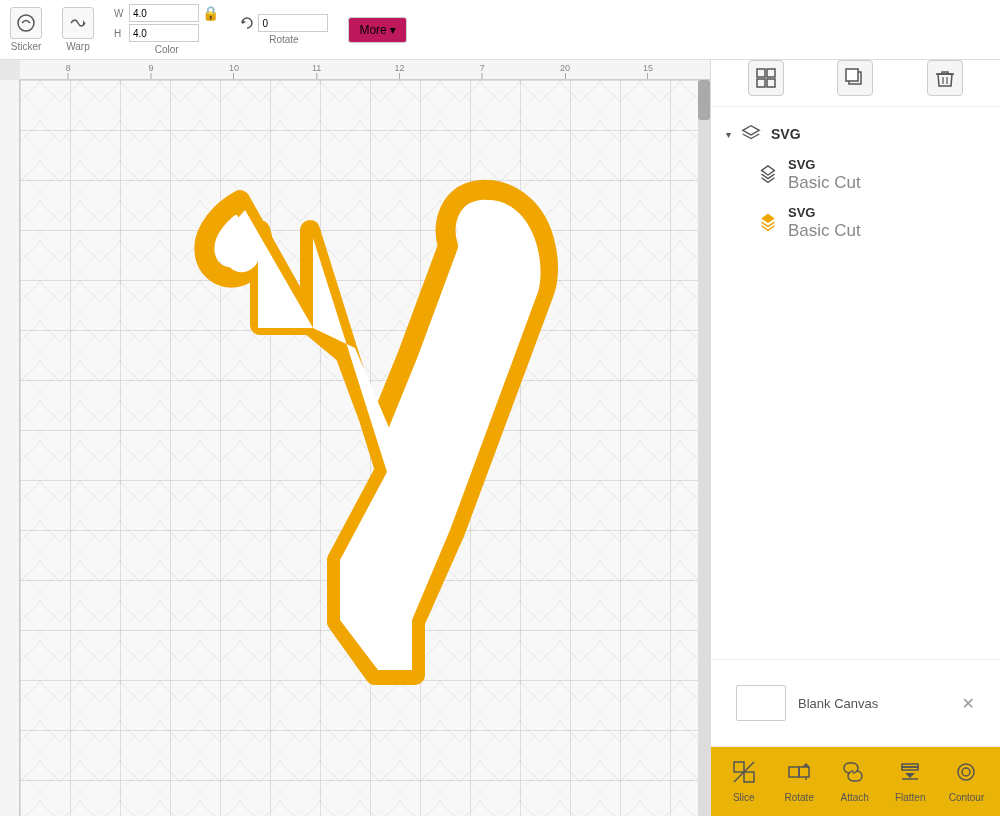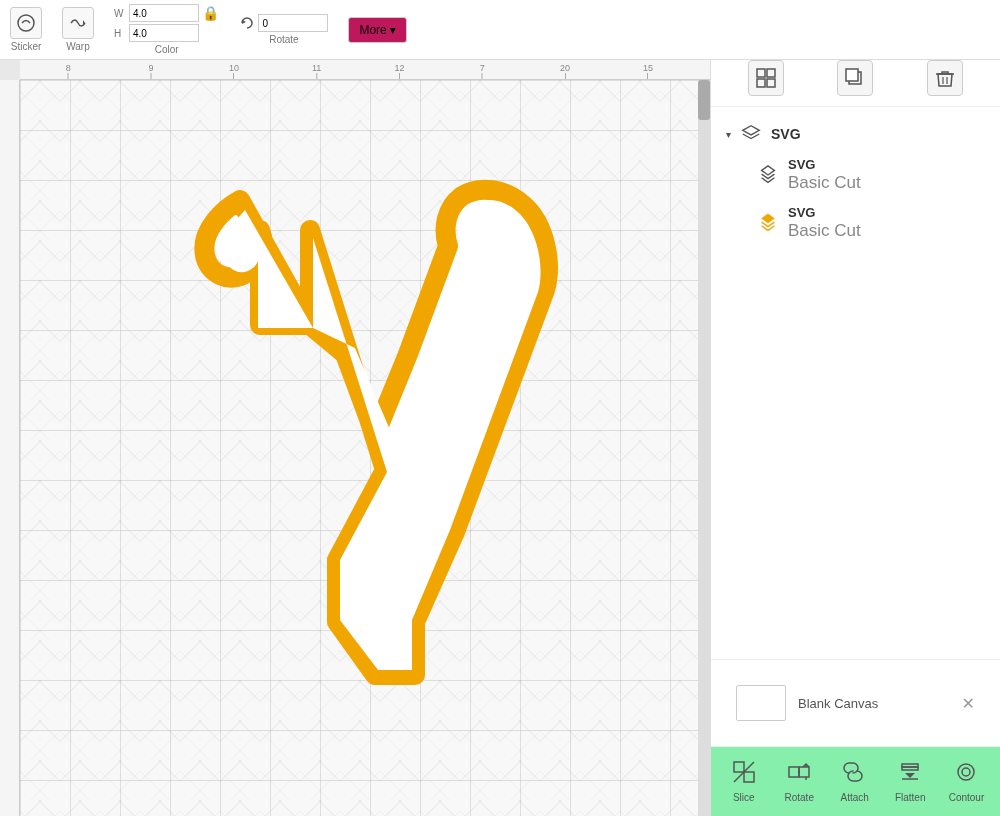--- a/index.html
+++ b/index.html
@@ -318,21 +318,21 @@
       cursor: pointer;
     }
 
     
     #bottom-toolbar {
       display: flex;
       justify-content: space-around;
       align-items: center;
       padding: 8px 5px;
       border-top: 1px solid #eee;
-      background: #86efac;
+      background: #eab308;
     }
     .bottom-btn {
       display: flex;
       flex-direction: column;
       align-items: center;
       gap: 3px;
       cursor: pointer;
       padding: 5px 8px;
       border-radius: 3px;
       min-width: 50px;

